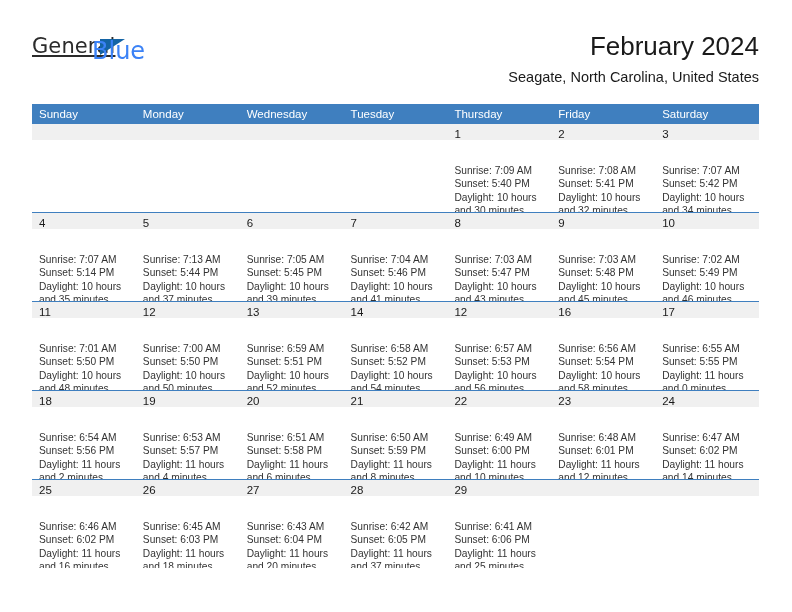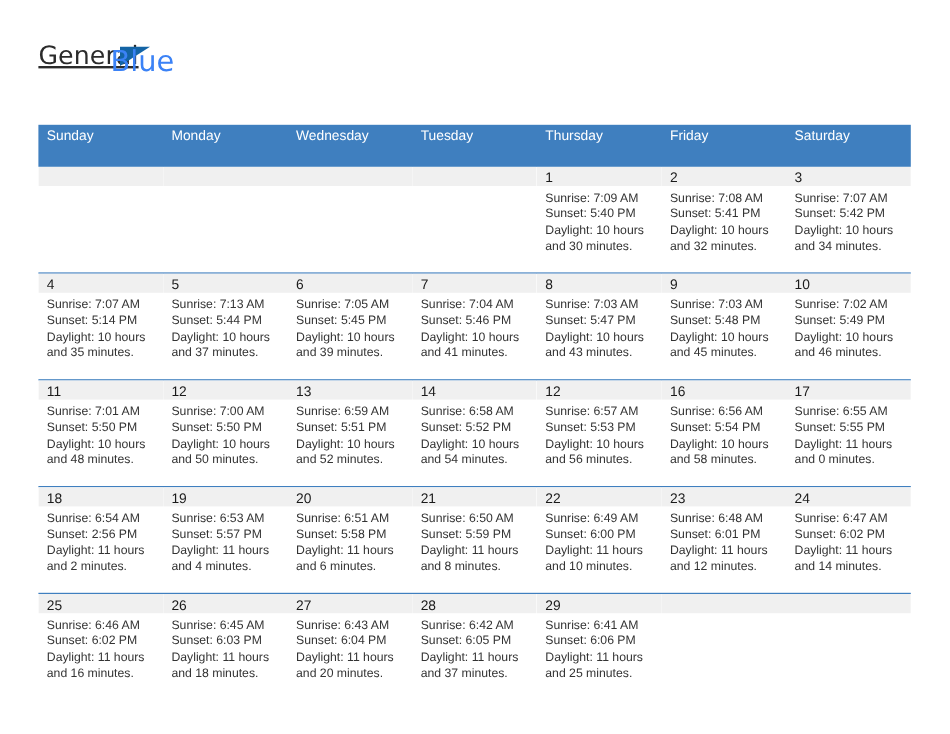--- a/index.html
+++ b/index.html
@@ -90,21 +90,21 @@
   
   .calendar {
     position: absolute;
     left: 32px;
     top: 104px;
     width: 727px;
   }
   .weekhead {
     display: flex;
     background: #3f7fbf;
-    height: 35px;
+    height: 20px;
   }
   .weekhead .wh-cell {
     flex: 1 1 0;
     color: #ffffff;
     font-size: 11.5px;
     line-height: 20px;
     padding-left: 7px;
     box-sizing: border-box;
     white-space: nowrap;
     overflow: hidden;
@@ -130,20 +130,21 @@
     box-sizing: border-box;
   }
   .daynum {
     font-size: 11.5px;
     line-height: 16px;
     color: #1a1a1a;
   }
   .cell-body {
     padding: 4px 7px 0 7px;
     box-sizing: border-box;
+    margin-top: 20px;
   }
   .cell-line {
     font-size: 10.2px;
     line-height: 13.4px;
     color: #333333;
     white-space: nowrap;
   }
   .empty .daynum-band {
     background: #f0f0f0;
   }
@@ -154,20 +155,24 @@
 <div class="page">
 
   <div class="header">
 
     <div class="brand">
       <span class="brand-general">General</span>
       <span class="brand-tri"></span>
       <span class="brand-blue">Blue</span>
     </div>
 
+    <div class="title-block">
+      <div class="cal-title">February 2024</div>
+      <div class="cal-subtitle">Seagate, North Carolina, United States</div>
+    </div>
 
   </div>
 
   <div class="calendar">
     <div class="weekhead" id="weekhead">
         <div class="wh-cell">Sunday</div>
         <div class="wh-cell">Monday</div>
         <div class="wh-cell">Wednesday</div>
         <div class="wh-cell">Tuesday</div>
         <div class="wh-cell">Thursday</div>
@@ -348,21 +353,21 @@
               <div class="cell-line">Daylight: 11 hours</div>
               <div class="cell-line">and 0 minutes.</div>
             </div>
           </div>
         </div>
         <div class="week">
           <div class="daycell">
             <div class="daynum-band"><span class="daynum">18</span></div>
             <div class="cell-body">
               <div class="cell-line">Sunrise: 6:54 AM</div>
-              <div class="cell-line">Sunset: 2:56 PM</div>
+              <div class="cell-line">Sunset: 5:56 PM</div>
               <div class="cell-line">Daylight: 11 hours</div>
               <div class="cell-line">and 2 minutes.</div>
             </div>
           </div>
           <div class="daycell">
             <div class="daynum-band"><span class="daynum">19</span></div>
             <div class="cell-body">
               <div class="cell-line">Sunrise: 6:53 AM</div>
               <div class="cell-line">Sunset: 5:57 PM</div>
               <div class="cell-line">Daylight: 11 hours</div>

